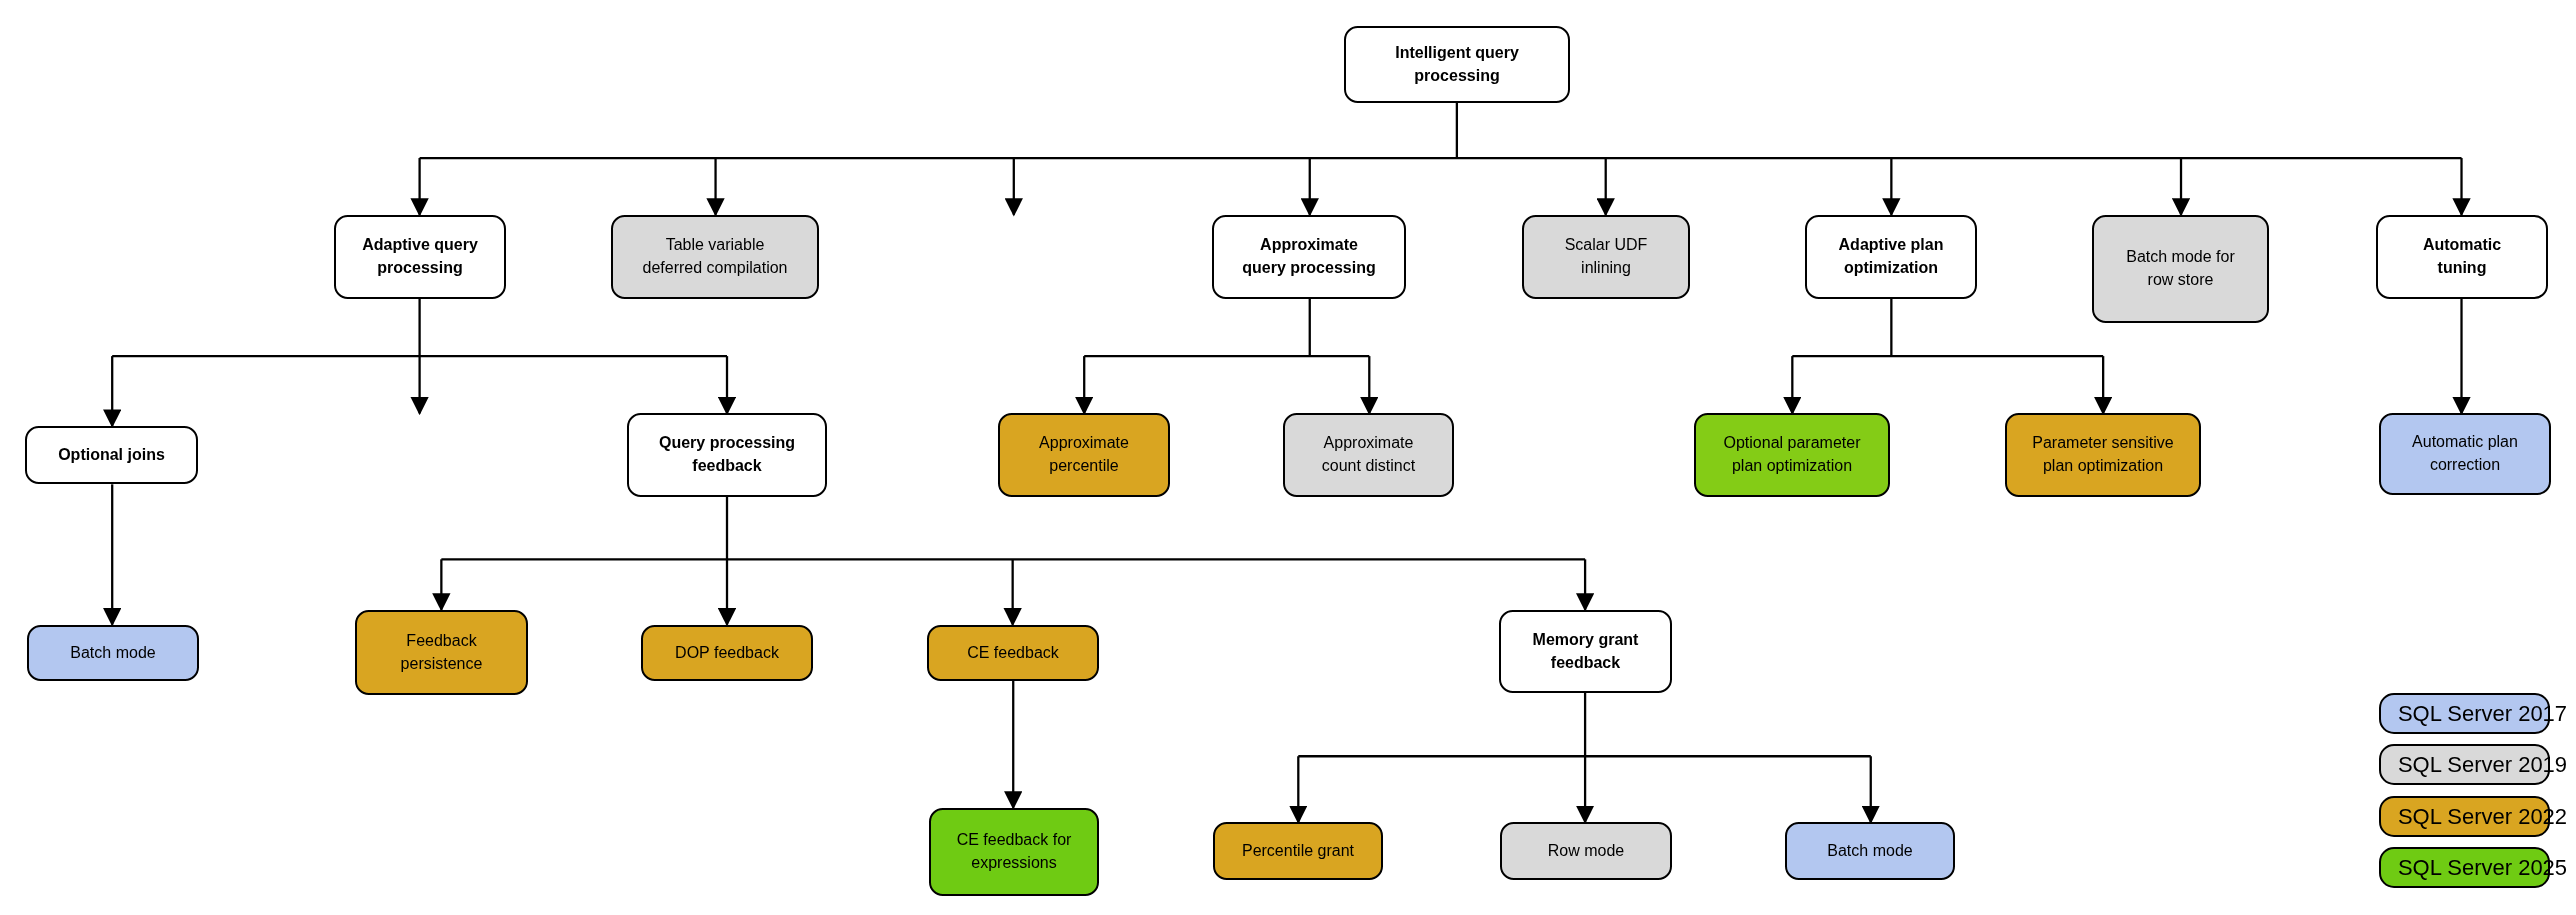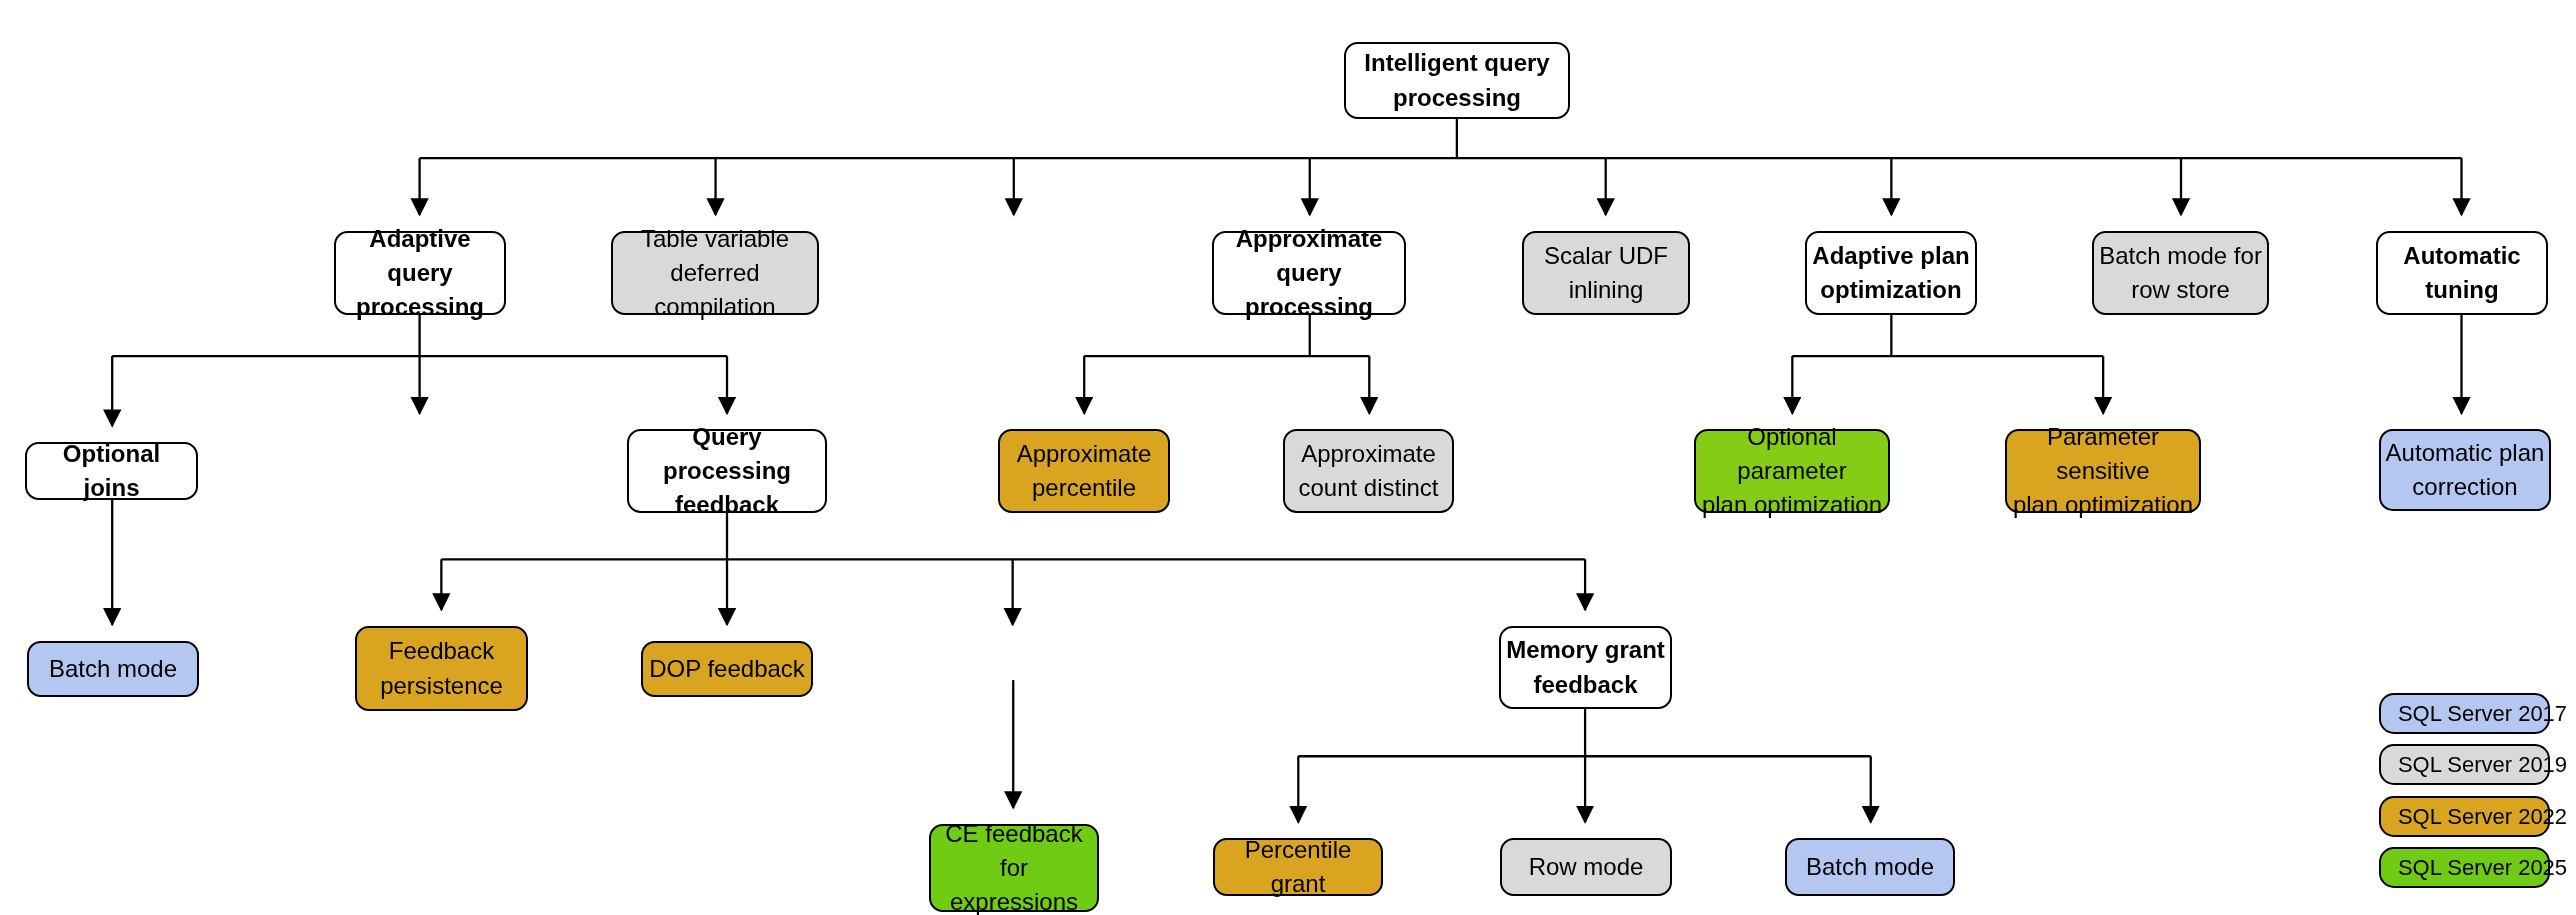--- a/index.html
+++ b/index.html
@@ -13,25 +13,24 @@
   .edges{position:absolute;left:0;top:0;}
   .node{
     position:absolute;
     box-sizing:border-box;
     display:flex;align-items:center;justify-content:center;
     text-align:center;
     border:2.3px solid #000;
     border-radius:13.7px;
     background:#fff;
     color:#000;
-    font-size:24px;
+    font-size:16px;
     line-height:1.42;
     white-space:pre-line;
     padding:1.1px 4.6px;
-    margin-top:16px;
   }
   .node.bold{font-weight:bold;}
   .pill{
     position:absolute;
     box-sizing:border-box;
     display:flex;align-items:center;justify-content:center;
     border:2.3px solid #000;
     border-radius:15px;
     font-size:22px;
     white-space:nowrap;
@@ -100,21 +99,21 @@
   <div class="node bold" style="left: 334px; top: 215px; width: 172px; height: 84px; background: rgb(255, 255, 255);">Adaptive query
 processing</div>
   <div class="node" style="left: 611px; top: 215px; width: 208px; height: 84px; background: rgb(217, 217, 217);">Table variable
 deferred compilation</div>
   <div class="node bold" style="left: 1212px; top: 215px; width: 194px; height: 84px; background: rgb(255, 255, 255);">Approximate
 query processing</div>
   <div class="node" style="left: 1522px; top: 215px; width: 168px; height: 84px; background: rgb(217, 217, 217);">Scalar UDF
 inlining</div>
   <div class="node bold" style="left: 1805px; top: 215px; width: 172px; height: 84px; background: rgb(255, 255, 255);">Adaptive plan
 optimization</div>
-  <div class="node" style="left: 2092px; top: 215px; width: 177px; height: 84px; background: rgb(217, 217, 217);">Batch mode for
+  <div class="node" style="left: 2092px; top: 215px; width: 177px; height: 108px; background: rgb(217, 217, 217);">Batch mode for
 row store</div>
   <div class="node bold" style="left: 2376px; top: 215px; width: 172px; height: 84px; background: rgb(255, 255, 255);">Automatic
 tuning</div>
 
   <div class="node bold" style="left: 25px; top: 426px; width: 173px; height: 58px; background: rgb(255, 255, 255);">Optional joins</div>
   <div class="node bold" style="left: 627px; top: 413px; width: 200px; height: 84px; background: rgb(255, 255, 255);">Query processing
 feedback</div>
   <div class="node" style="left: 998px; top: 413px; width: 172px; height: 84px; background: rgb(217, 165, 33);">Approximate
 percentile</div>
   <div class="node" style="left: 1283px; top: 413px; width: 171px; height: 84px; background: rgb(217, 217, 217);">Approximate
@@ -123,20 +122,21 @@
 plan optimization</div>
   <div class="node" style="left: 2005px; top: 413px; width: 196px; height: 84px; background: rgb(217, 165, 33);">Parameter sensitive
 plan optimization</div>
   <div class="node" style="left: 2379px; top: 413px; width: 172px; height: 82px; background: rgb(179, 199, 240);">Automatic plan
 correction</div>
 
   <div class="node" style="left: 27px; top: 625px; width: 172px; height: 56px; background: rgb(179, 199, 240);">Batch mode</div>
   <div class="node" style="left: 355px; top: 610px; width: 173px; height: 85px; background: rgb(217, 165, 33);">Feedback
 persistence</div>
   <div class="node" style="left: 641px; top: 625px; width: 172px; height: 56px; background: rgb(217, 165, 33);">DOP feedback</div>
+  <div class="node" style="left: 927px; top: 625px; width: 172px; height: 56px; background: rgb(217, 165, 33);">CE feedback</div>
   <div class="node bold" style="left: 1499px; top: 610px; width: 173px; height: 83px; background: rgb(255, 255, 255);">Memory grant
 feedback</div>
 
   <div class="node" style="left: 929px; top: 808px; width: 170px; height: 88px; background: rgb(111, 203, 19);">CE feedback for
 expressions</div>
   <div class="node" style="left: 1213px; top: 822px; width: 170px; height: 58px; background: rgb(217, 165, 33);">Percentile grant</div>
   <div class="node" style="left: 1500px; top: 822px; width: 172px; height: 58px; background: rgb(217, 217, 217);">Row mode</div>
   <div class="node" style="left: 1785px; top: 822px; width: 170px; height: 58px; background: rgb(179, 199, 240);">Batch mode</div>
 
   <div class="pill" style="left: 2379px; top: 693px; width: 171px; height: 41px; background: rgb(179, 199, 240);">SQL Server 2017</div>

